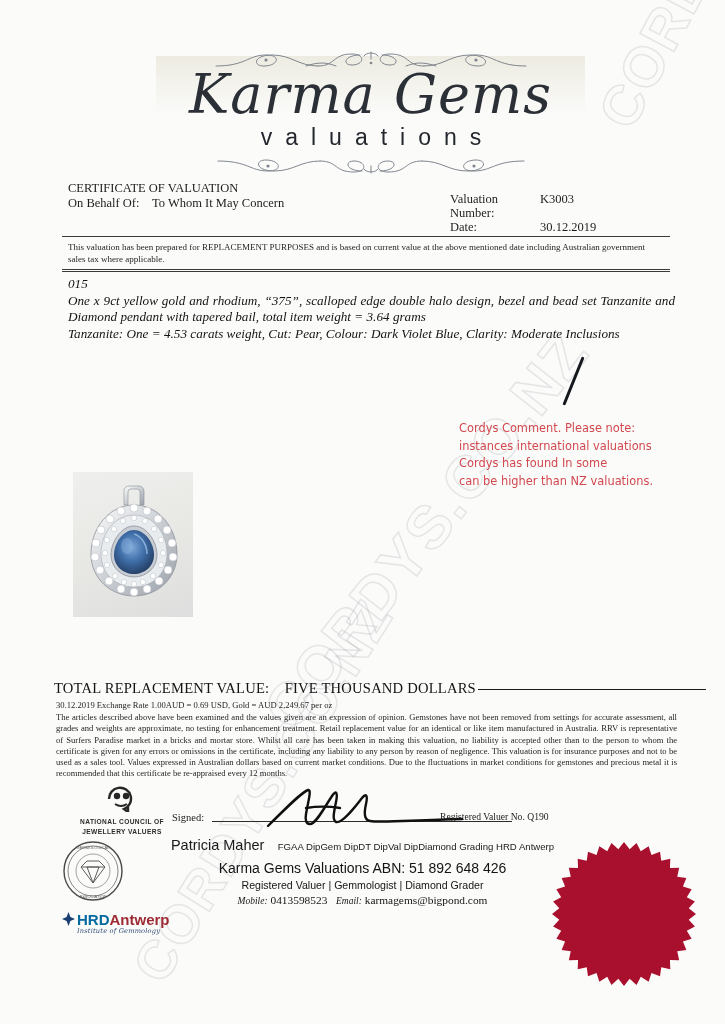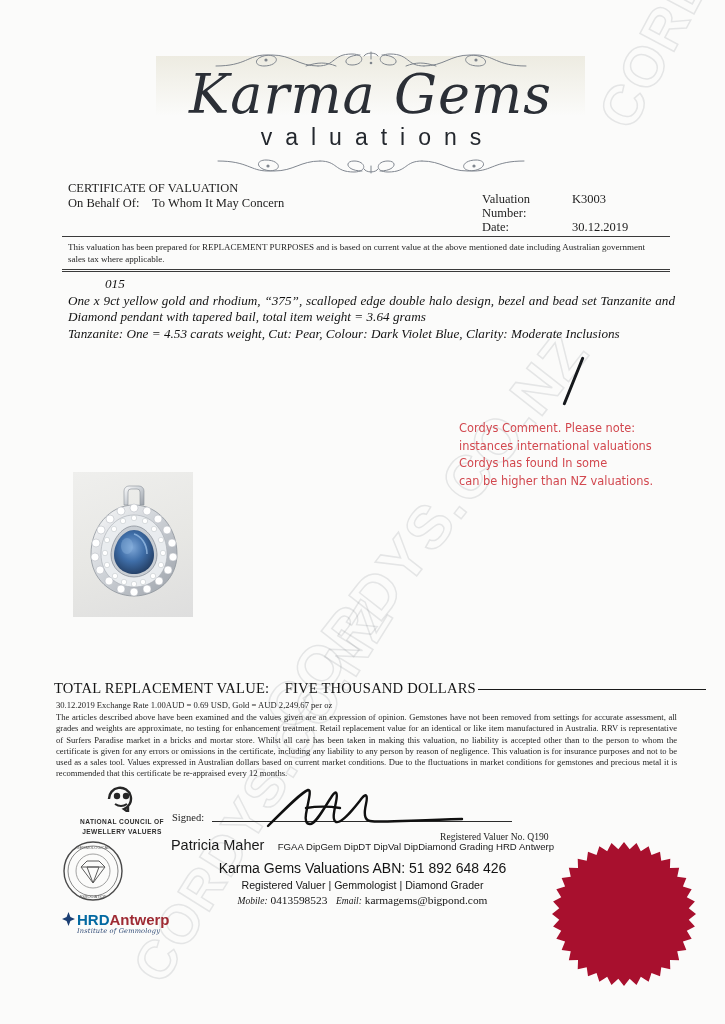--- a/index.html
+++ b/index.html
@@ -81,21 +81,21 @@
     position: absolute;
     left: 68px; top: 181px; right: 55px;
     z-index: 3;
     font-size: 12.5px;
     color: #1d1d1d;
   }
   .hdr-left { position: absolute; left: 0; top: 0; line-height: 15px; }
   .hdr-right { position: absolute; left: 382px; top: 11px; line-height: 14px; }
   .hdr-row { display: flex; }
   .hdr-key { width: 84px; }
-  .hdr-key-w { width: 90px; margin-left: 32px; }
+  .hdr-key-w { width: 90px; }
 
   
   .band {
     position: absolute;
     left: 62px; right: 55px; top: 236px;
     z-index: 3;
     border-top: 1px solid #3a3a3a;
     border-bottom: 3px double #3a3a3a;
     padding: 5px 6px 4px 6px;
     font-size: 9px;
@@ -106,21 +106,21 @@
   
   .desc {
     position: absolute;
     left: 68px; right: 50px; top: 276px;
     z-index: 3;
     font-style: italic;
     font-size: 13.2px;
     line-height: 16.6px;
     color: #141414;
   }
-  .desc .ref { display: block; margin-left: 37px; }
+  .desc .ref { display: block; }
   .desc .just { text-align: justify; }
   .value-line {
     position: absolute;
     left: 68px; right: 48px; top: 370px;
     z-index: 3;
     text-align: right;
     font-style: italic;
     font-weight: 700;
     font-size: 14.5px;
     letter-spacing: .4px;
@@ -193,21 +193,21 @@
   .sig-row {
     position: absolute; left: 172px; top: 6px; width: 392px;
     font-size: 10.5px; color: #1c1c1c;
   }
   .sig-label { position: absolute; left: 0; top: 6px; }
   .sig-rule {
     position: absolute; left: 40px; top: 15px; width: 300px;
     border-bottom: 1px solid #2b2b2b;
   }
   .sig-ink { position: absolute; left: 90px; top: -20px; }
-  .sig-regno { position: absolute; left: 268px; top: 5px; font-size: 9.6px; margin-top: 20px; }
+  .sig-regno { position: absolute; left: 268px; top: 5px; font-size: 9.6px; }
 
   .valuer-name {
     position: absolute; left: 0; right: 0; top: 36px;
     text-align: center;
     font-family: "Liberation Sans", sans-serif;
     color: #1a1a1a;
     white-space: nowrap;
   }
   .valuer-name .nm { font-size: 14.5px; }
   .valuer-name .quals { font-size: 9.6px; }

